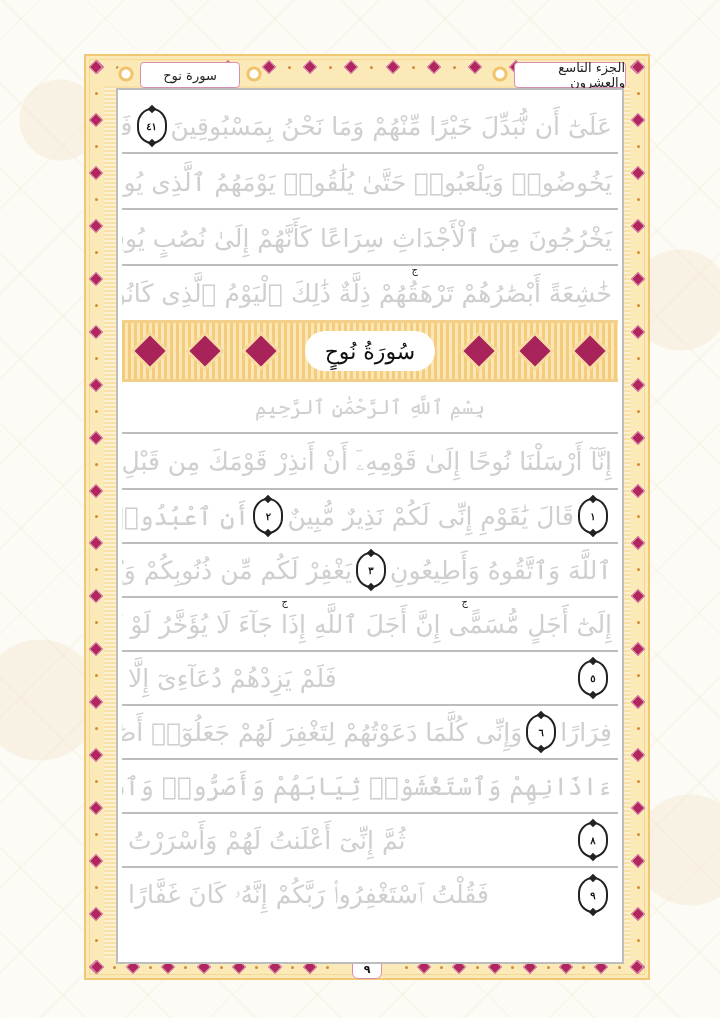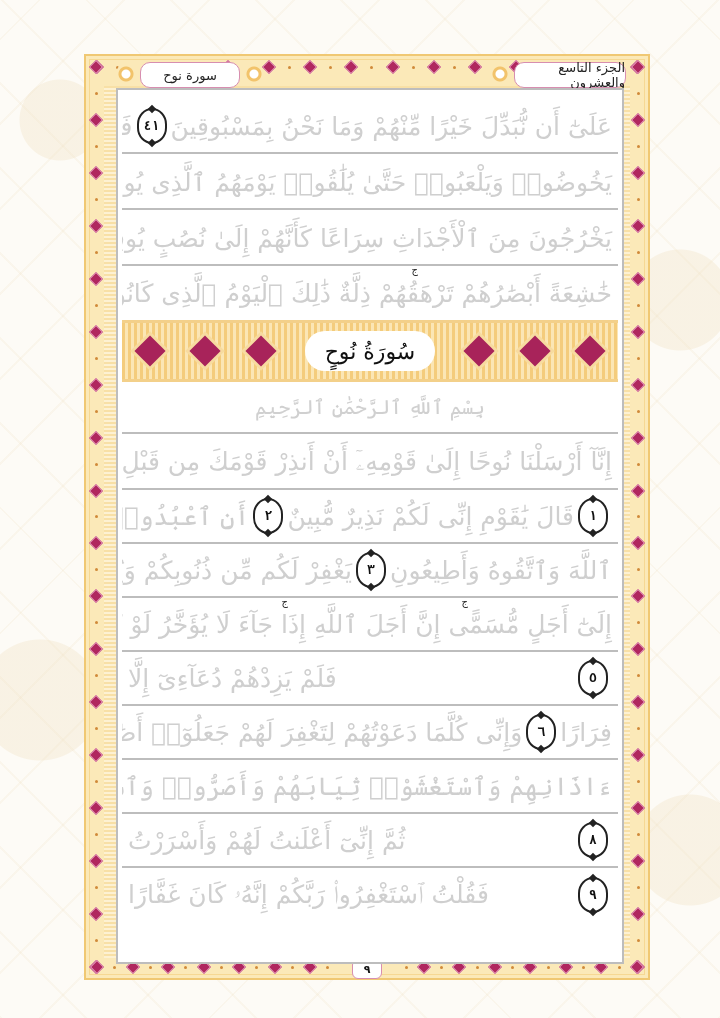--- a/index.html
+++ b/index.html
@@ -47,21 +47,21 @@
     box-shadow:0 0 0 1px #e39ab9 inset;
   }
   .dot { width:3px; height:3px; border-radius:50%; background:#d08a3a; }
   .inner-band {
     position:absolute; left:18px; right:18px; top:30px; bottom:20px;
     background:repeating-linear-gradient(0deg,#fdf1d2 0 2px,#f8e0a6 2px 4px);
   }
   
   .hdr-box {
     position:absolute; top:6px; height:24px;
-    background:#fff; border:1.5px solid #d78eb0; border-radius:10px;
+    background:#fff; border:1.5px solid #d78eb0; border-radius:4px;
     display:flex; align-items:center; justify-content:center;
     font-size:13px; color:#222; direction:rtl;
   }
   .hdr-left { left:54px; width:98px; }
   .hdr-right { right:22px; width:110px;margin-left:41px; }
   .hdr-orn {
     position:absolute; top:7px; width:20px; height:22px;
     background:radial-gradient(circle,#fff 0 4px,#f2c36b 5px 7px,#fbe9b8 8px);
     border-radius:50%;
   }
@@ -77,21 +77,21 @@
     white-space:nowrap; overflow:hidden;
     border-bottom:2px solid #bdbdbd;
     justify-content:space-between; padding:0 6px; box-sizing:border-box;
   }
   .line.last { border-bottom:none; }
   .seg { color:#cfcfcf; }
   .ayah {
     flex:0 0 auto; width:26px; height:32px; margin:0 4px;
     border:2px solid #222; border-radius:50%/45%;
     display:flex; align-items:center; justify-content:center;
-    font-family:Liberation Mono, monospace; font-size:13px; font-weight:bold; color:#111;
+    font-family:Liberation Sans, sans-serif; font-size:10px; font-weight:bold; color:#111;
     background:#fff; position:relative;
   }
   .ayah::before, .ayah::after {
     content:""; position:absolute; left:50%; width:6px; height:6px;
     background:#222; transform:translateX(-50%) rotate(45deg);
   }
   .ayah::before { top:-4px; }
   .ayah::after { bottom:-4px; }
   .waqf {
     position:absolute; font-family:"DejaVu Sans", sans-serif; font-size:10px; color:#222; top:-2px;

